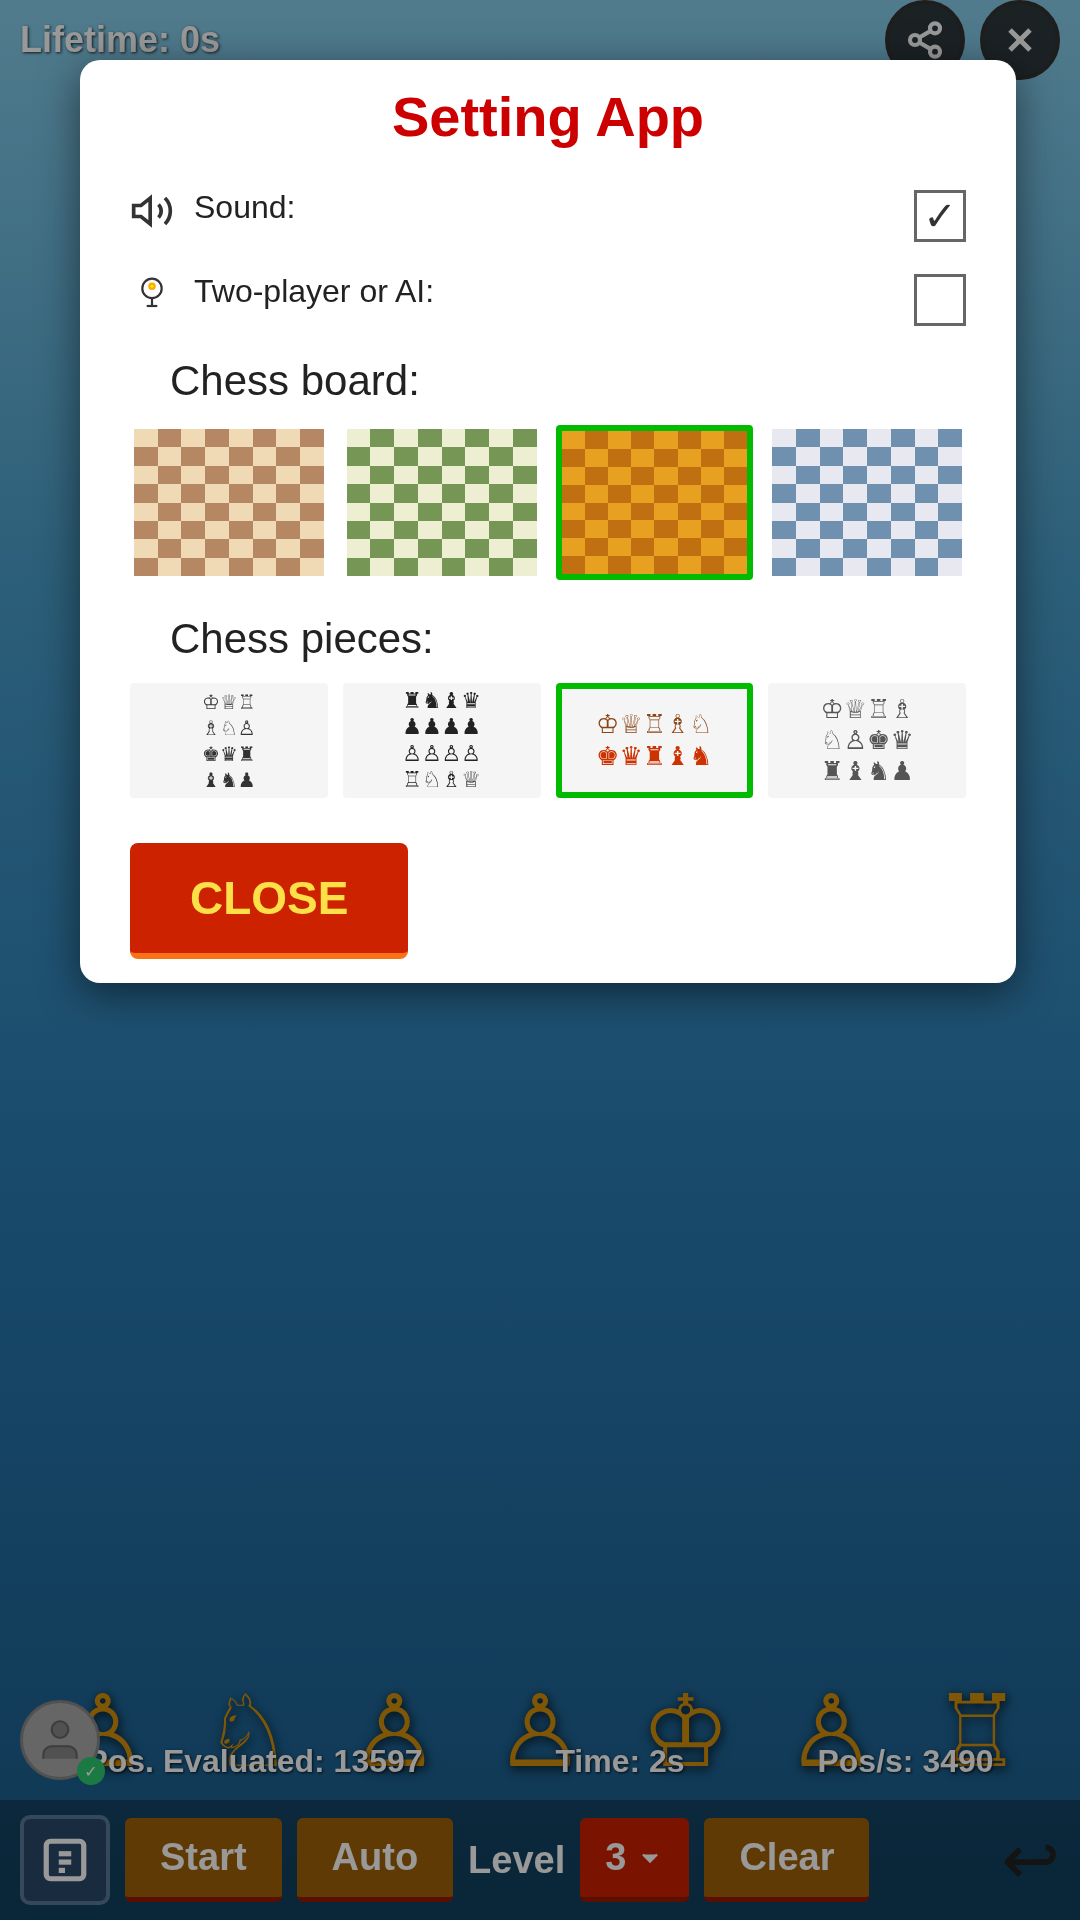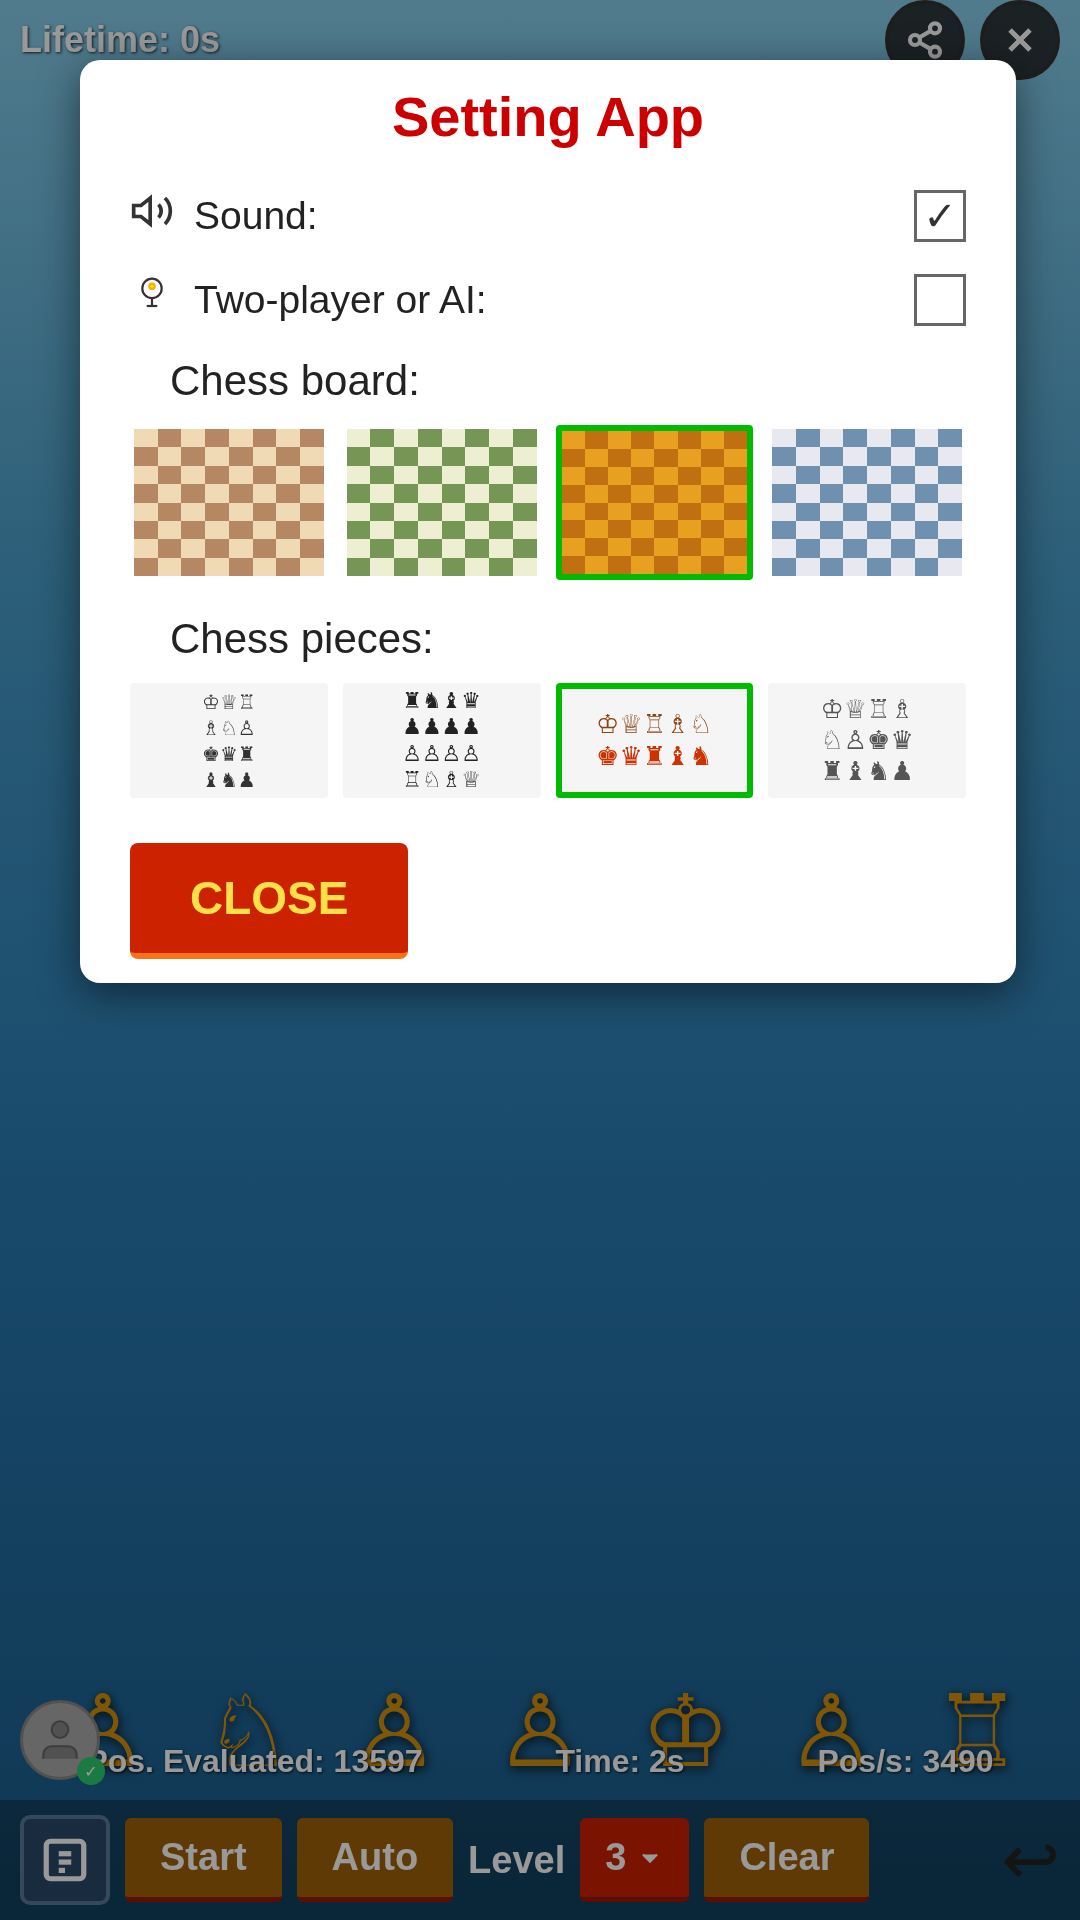--- a/index.html
+++ b/index.html
@@ -95,23 +95,22 @@
 
     .setting-row {
       display: flex;
       align-items: center;
       justify-content: space-between;
       margin-bottom: 30px;
     }
 
     .setting-label {
       display: flex;
-      align-items: center;
       gap: 20px;
-      font-size: 39px;
+      font-size: 32px;
       color: #222;
     }
 
     .setting-icon {
       font-size: 44px;
       color: #333;
     }
 
     .checkbox {
       width: 52px; height: 52px;

